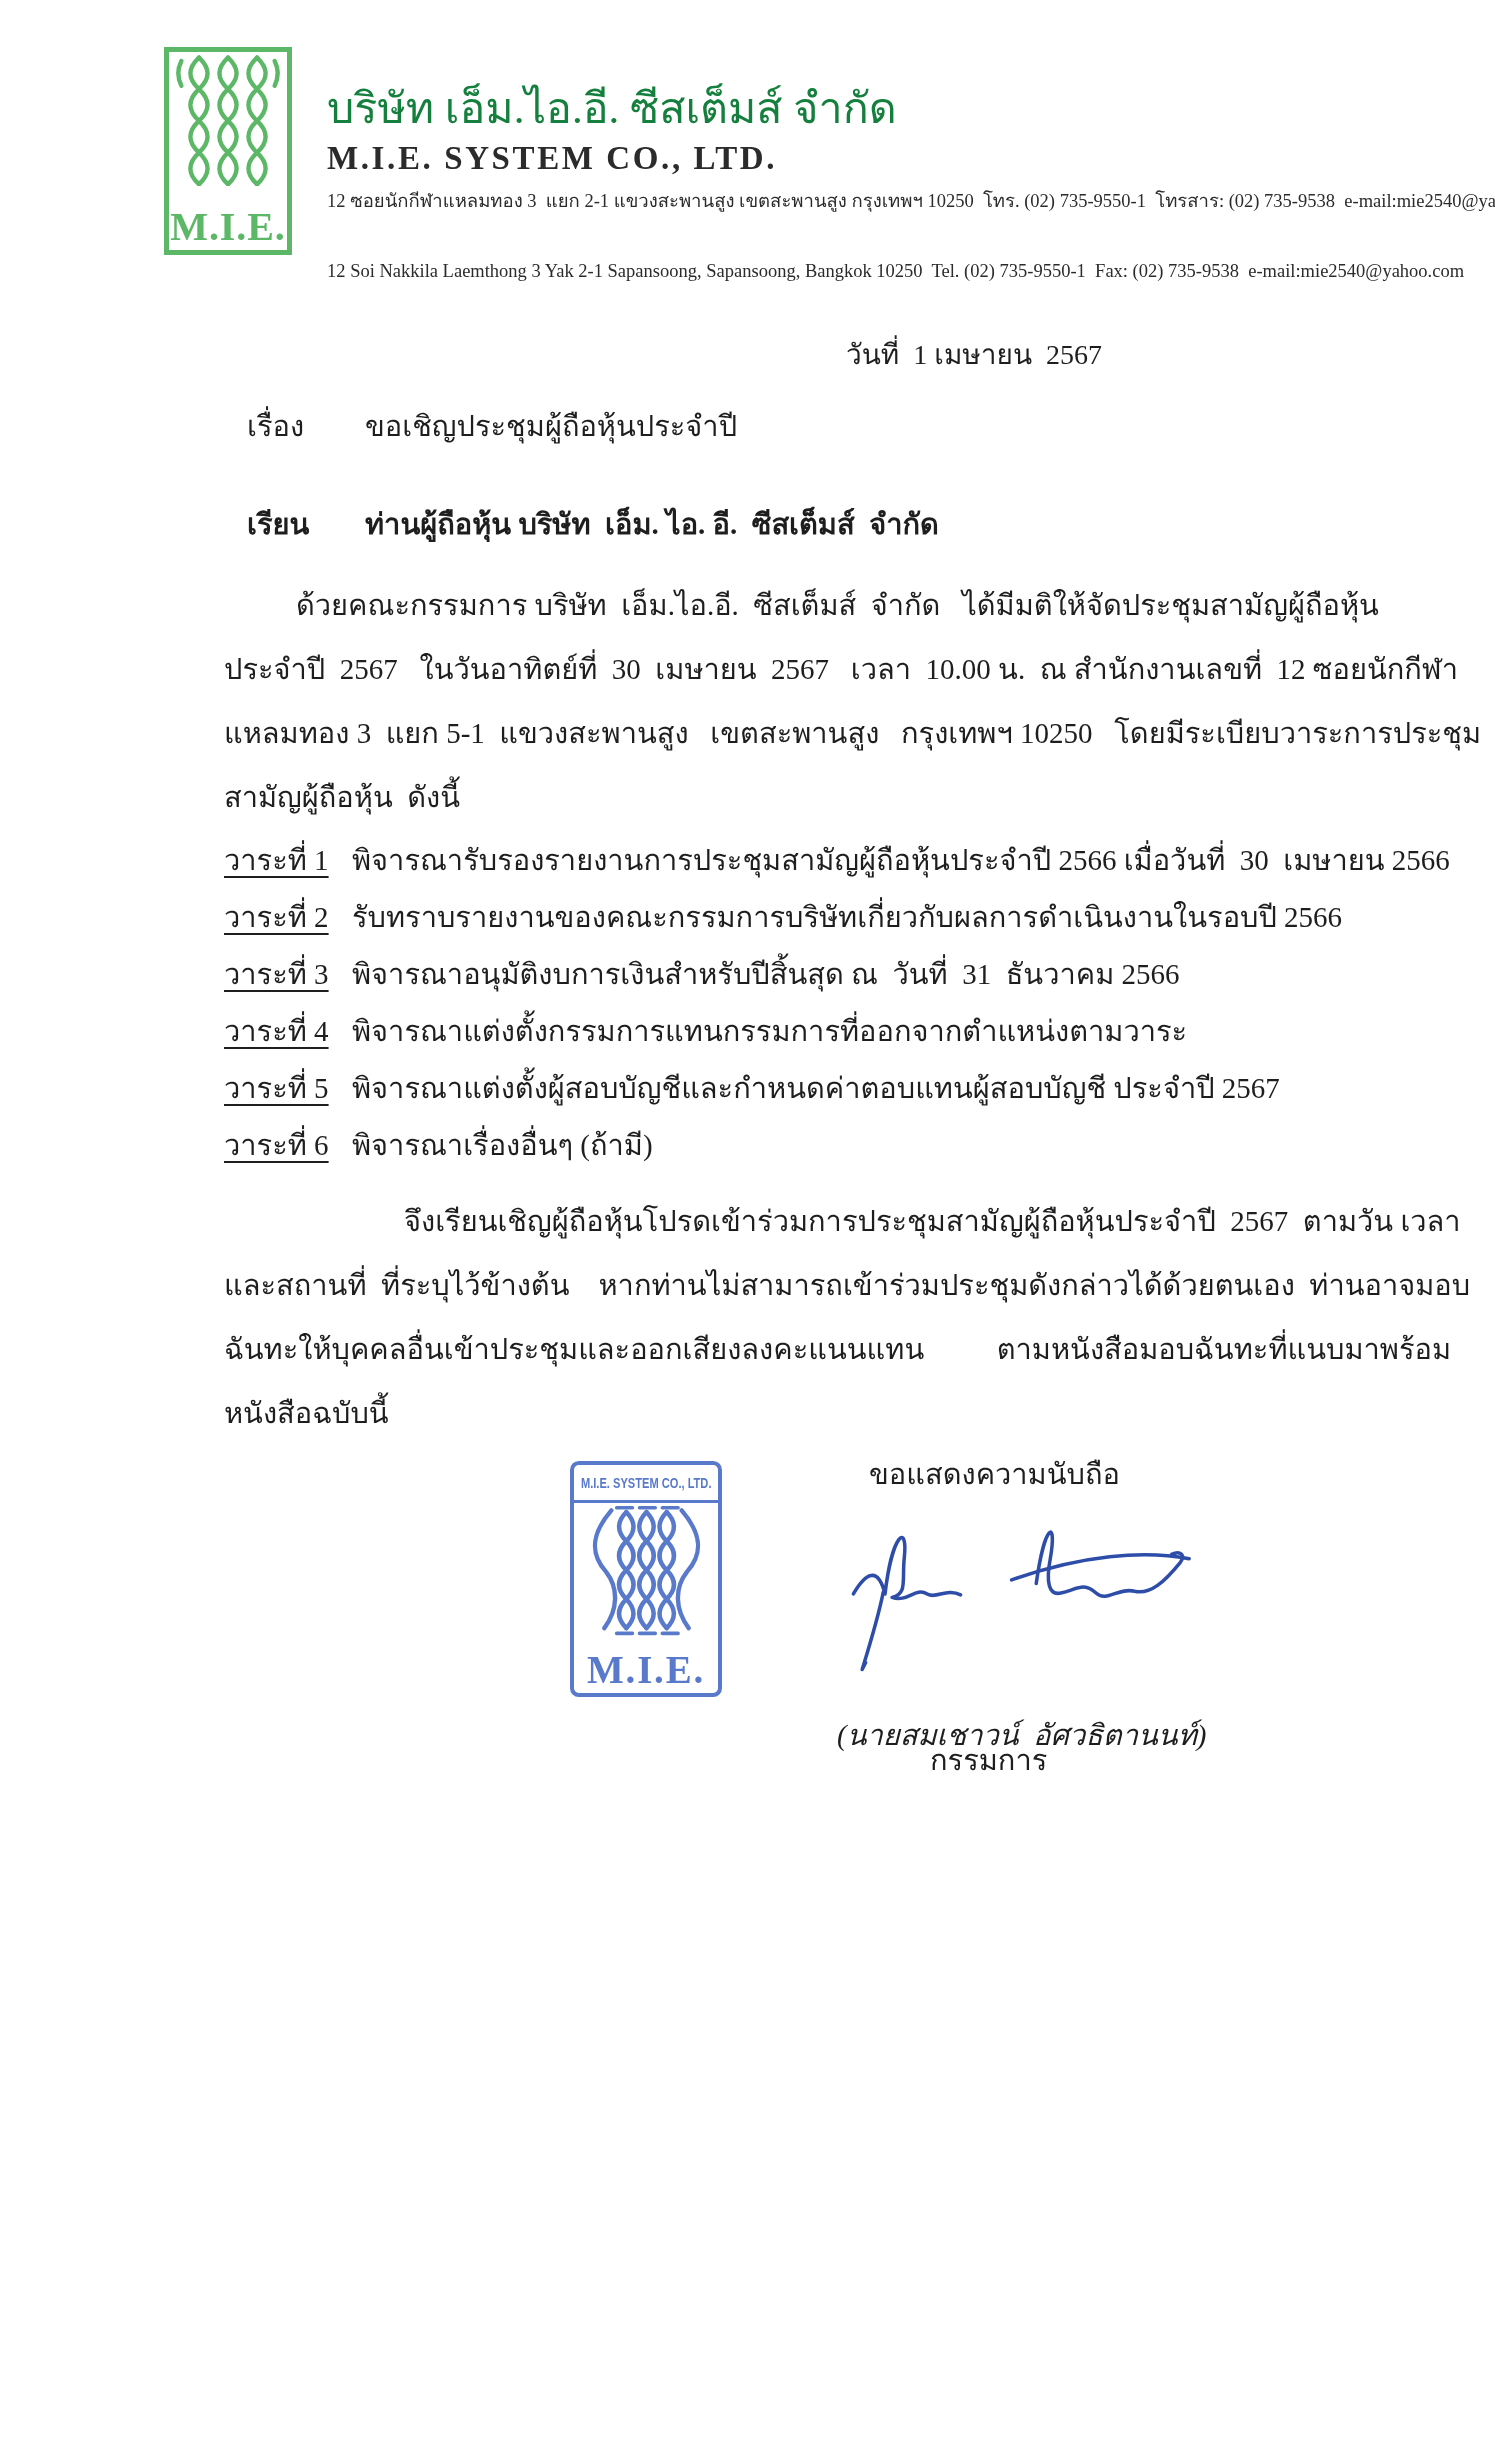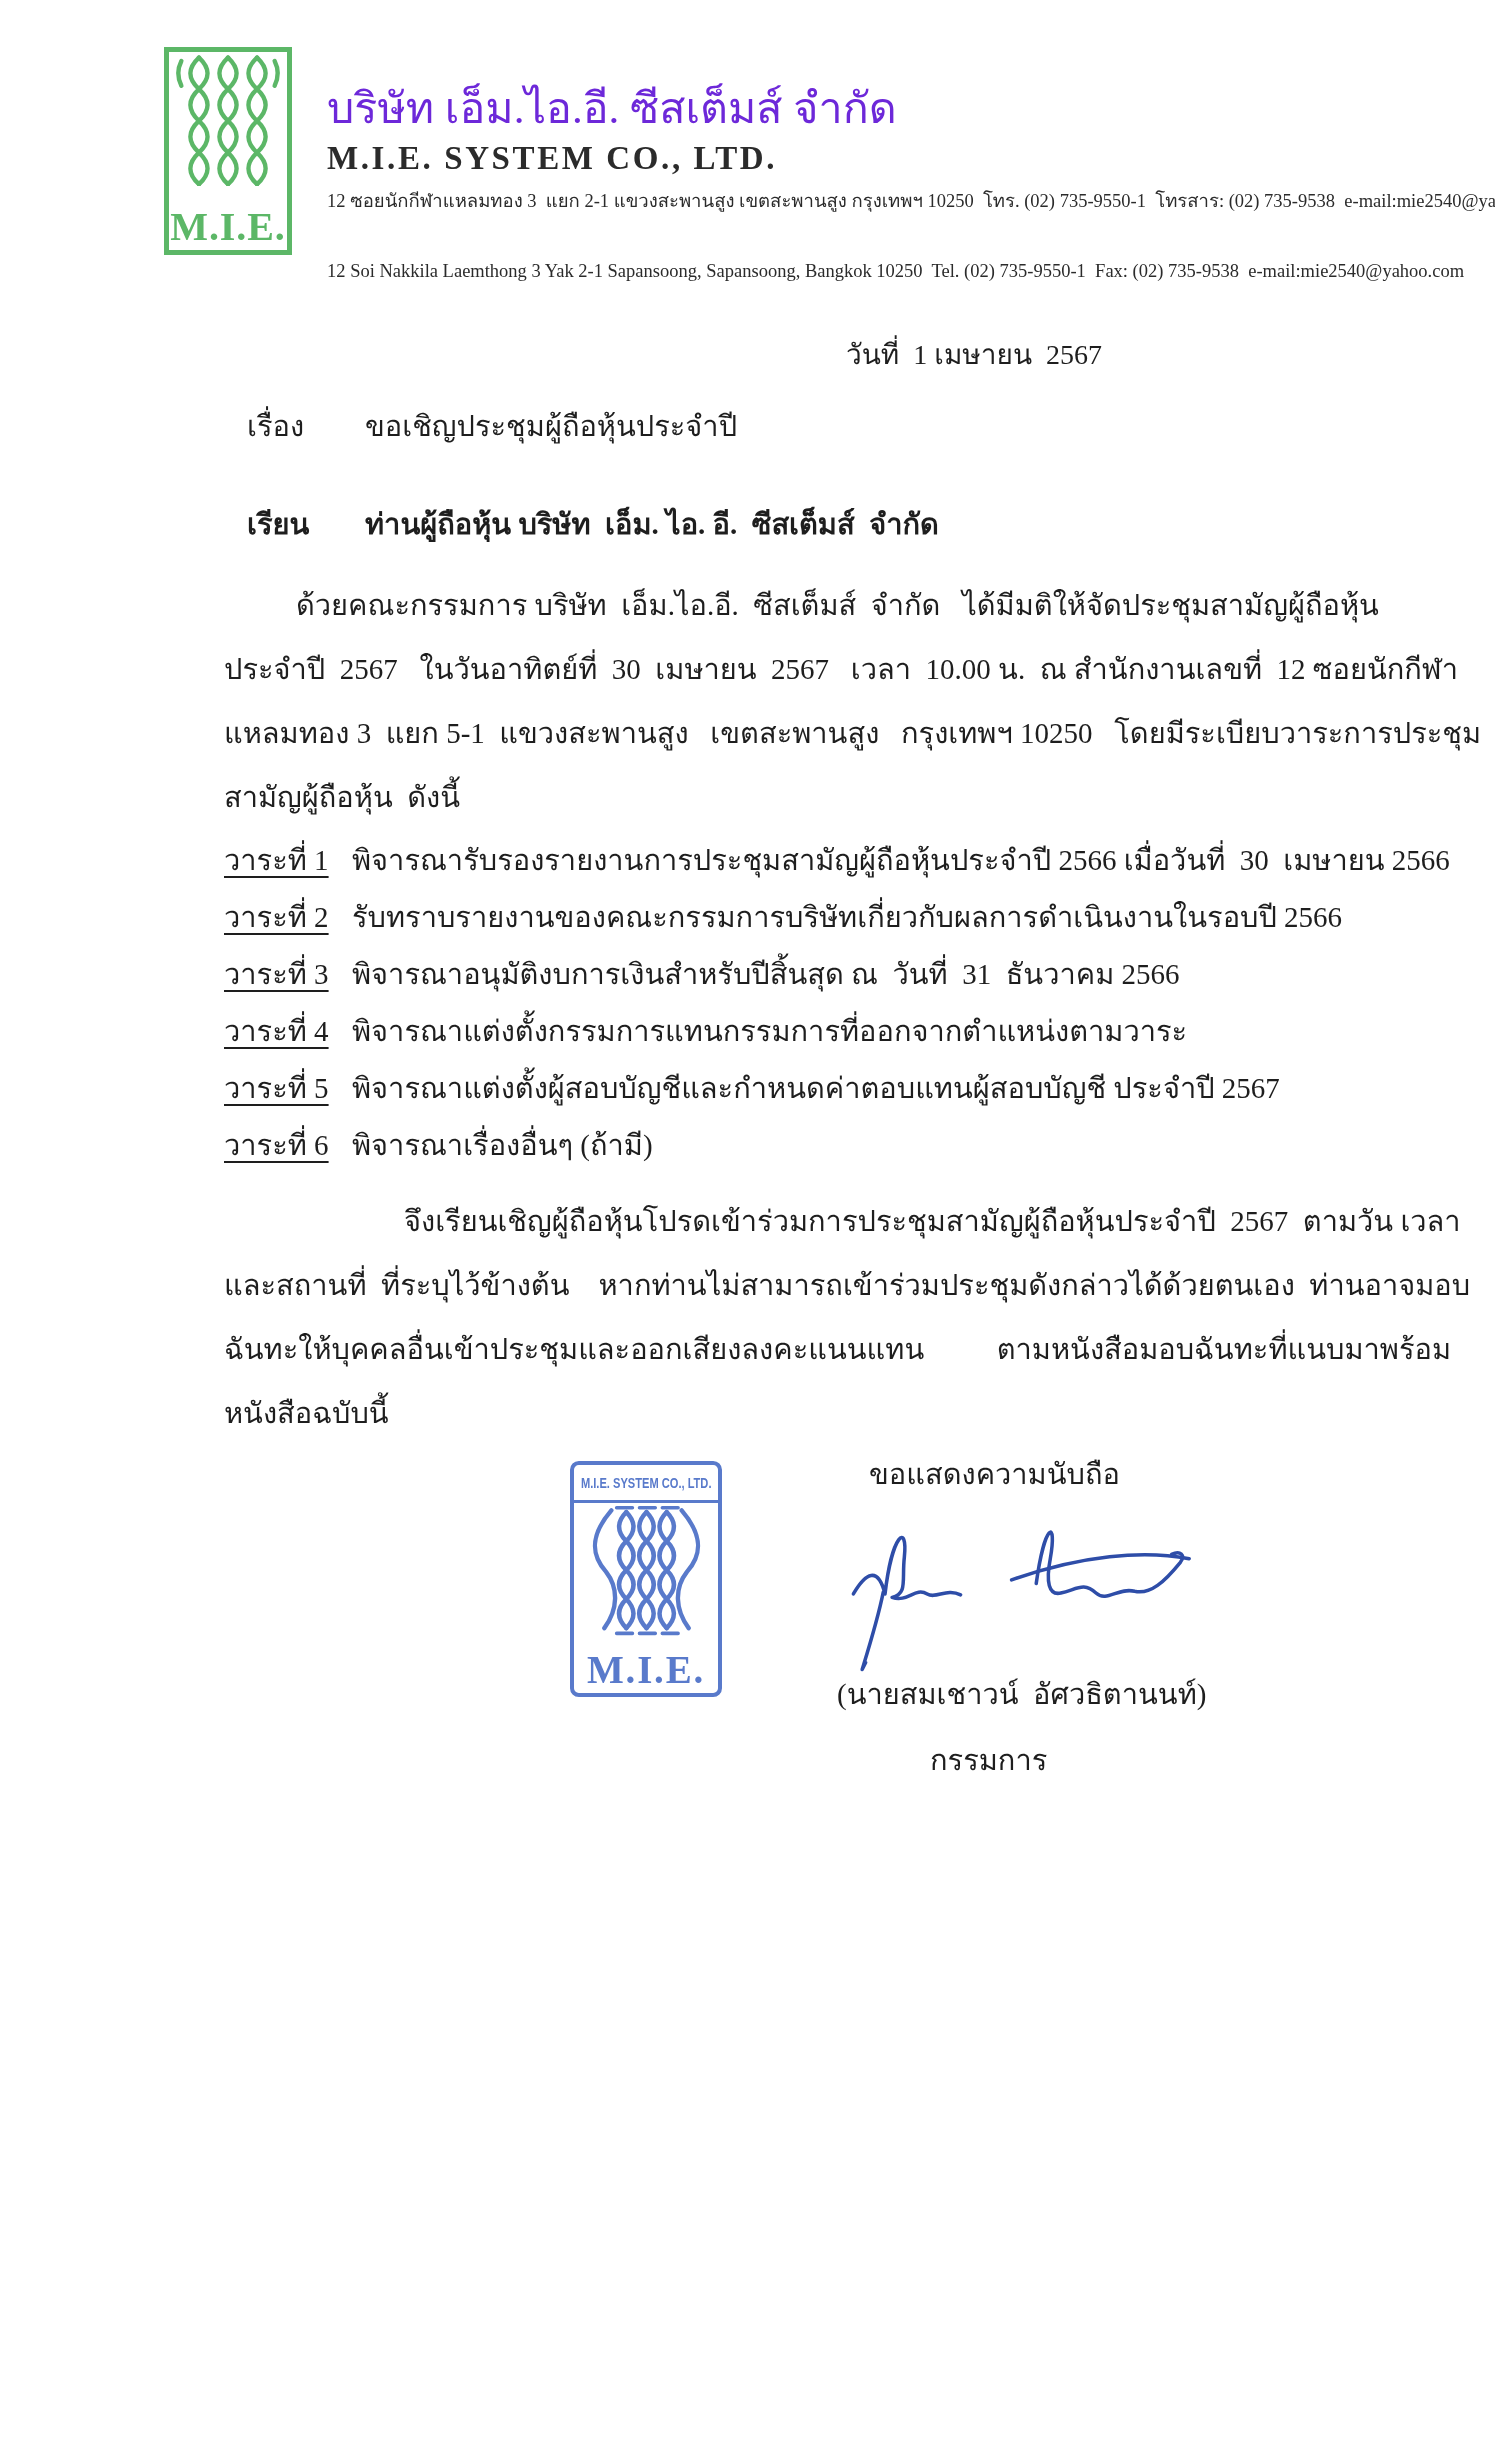--- a/index.html
+++ b/index.html
@@ -16,21 +16,21 @@
     position:absolute;left:164px;top:47px;width:128px;height:208px;
     border:5.3px solid #5cb767;color:#5cb767;box-sizing:border-box;
   }
   .logo-braid{position:absolute;left:0;top:1.8px;width:118px;height:132px;}
   .logo-mie{
     position:absolute;left:0;bottom:3.5px;width:100%;
     text-align:center;font-weight:bold;font-size:40px;line-height:40px;
     letter-spacing:0.9px;white-space:pre;
   }
   .head-text{position:absolute;left:327px;top:83px;width:1090px;}
-  .co-name-th{font-size:43px;line-height:51px;color:#6d28d9;white-space:pre;}
+  .co-name-th{font-size:43px;line-height:51px;color:#15803d;white-space:pre;}
   .co-name-en{font-size:33px;line-height:40px;font-weight:bold;letter-spacing:2.6px;color:#2b2b2b;margin-top:3.5px;white-space:pre;}
   .addr{font-size:18.5px;line-height:26px;color:#2b2b2b;white-space:pre;margin-top:44px;}
   .addr-th{margin-top:10.6px;}
   
   .date-line{position:absolute;left:846px;top:332px;font-size:28px;white-space:pre;}
   .subject-row{position:absolute;left:227px;top:403px;display:flex;font-size:29px;white-space:pre;}
   .salutation-row{position:absolute;left:227px;top:501px;display:flex;font-size:29px;white-space:pre;font-weight:bold;}
   .row-label{width:118px;flex:0 0 auto;margin-left:20px;}
   .para{position:absolute;left:224px;width:1170px;font-size:29px;}
   .para .line{line-height:64px;white-space:pre;}
@@ -57,21 +57,21 @@
     white-space:pre;transform:scaleX(0.74);transform-origin:center;display:inline-block;
   }
   .stamp-braid{display:block;margin:1.8px auto 0;width:123px;height:132px;}
   .stamp-mie{
     position:absolute;left:0;bottom:3.5px;width:100%;text-align:center;
     font-weight:bold;font-size:39px;line-height:40px;letter-spacing:1.8px;white-space:pre;
   }
   
   .signoff{position:absolute;left:869px;top:1451px;font-size:29px;white-space:pre;}
   .signature{position:absolute;left:827px;top:1499px;width:378px;height:189px;color:#2e4da8;}
-  .signer-name{position:absolute;left:837px;top:1671px;font-size:29px;white-space:pre;}
+  .signer-name{position:absolute;left:837px;top:1712px;font-size:29px;white-space:pre;font-style:italic;}
   .signer-title{position:absolute;left:930px;top:1737px;font-size:29px;white-space:pre;}
 </style>
 </head>
 <body>
 
 <div class="page">
 
   <div class="logo">
     <svg class="logo-braid" viewBox="0 0 134 150" stroke="currentColor" stroke-width="5" fill="none" stroke-linecap="round">
       <path d="M14,8 Q7,22 14,36"></path>

